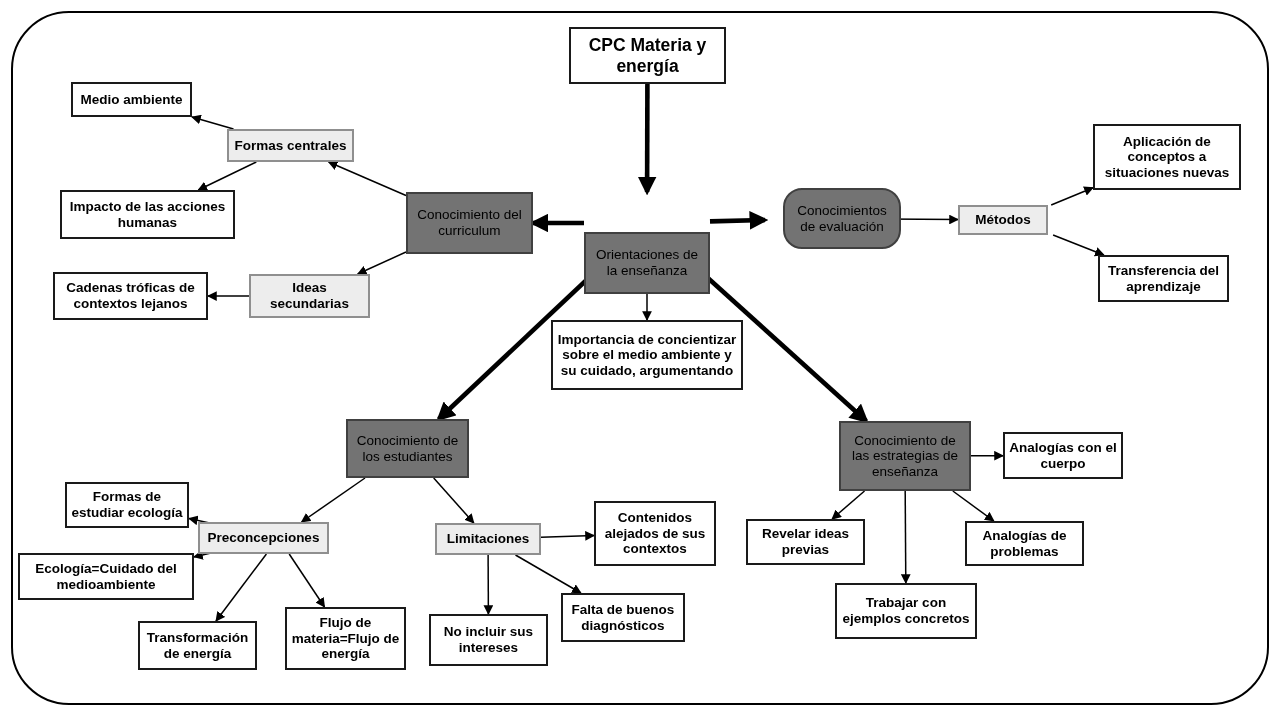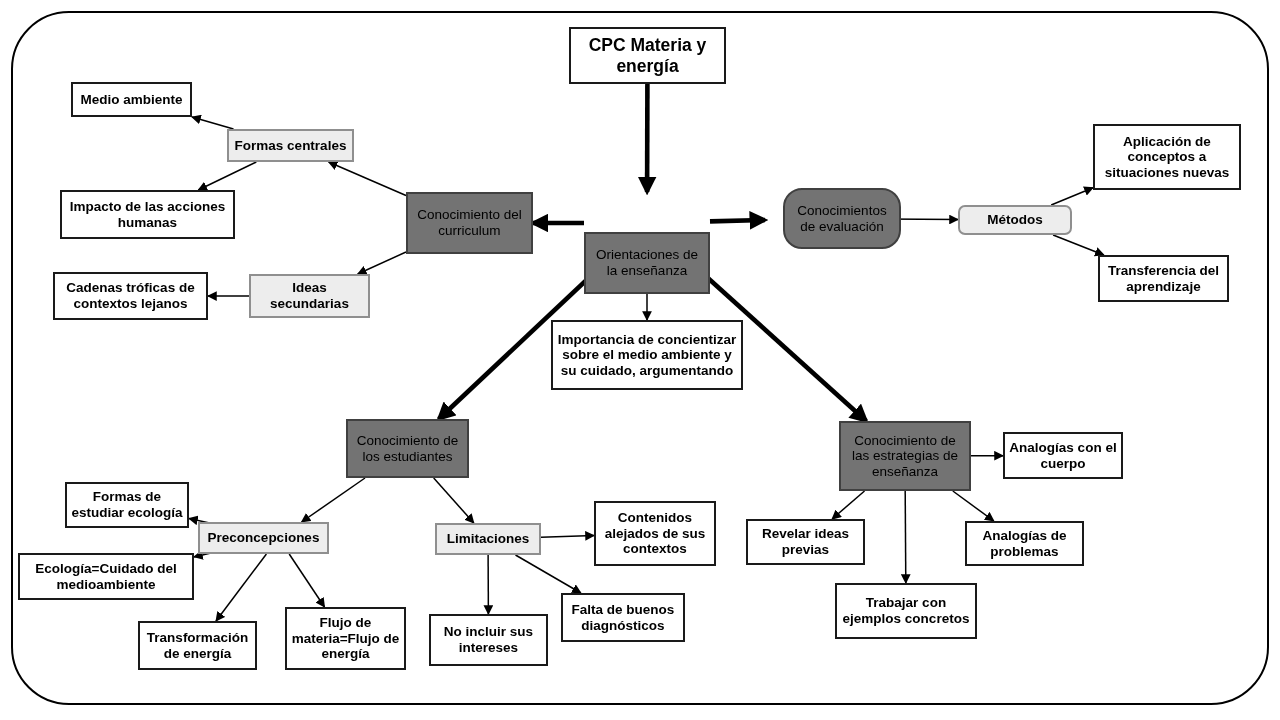--- a/index.html
+++ b/index.html
@@ -127,21 +127,21 @@
       <div class="node n-white fs13" style="left: 53px; top: 272px; width: 155px; height: 48px;">Cadenas tróficas de
 contextos lejanos</div>
       <div class="node n-graybold fs13" style="left: 249px; top: 274px; width: 121px; height: 44px;">Ideas
 secundarias</div>
       <div class="node n-gray fs13" style="left: 406px; top: 192px; width: 127px; height: 62px;">Conocimiento del
 curriculum</div>
       <div class="node n-gray fs13" style="left: 584px; top: 192px; width: 126px; height: 62px; margin-top: 40px;">Orientaciones de
 la enseñanza</div>
       <div class="node n-gray fs13" style="left: 783px; top: 188px; width: 118px; height: 61px; border-radius: 19px;">Conocimientos
 de evaluación</div>
-      <div class="node n-graybold fs13" style="left: 958px; top: 205px; width: 114px; height: 30px; border-radius: 7px;">Métodos</div>
+      <div class="node n-graybold fs13" style="left: 958px; top: 205px; width: 90px; height: 30px;">Métodos</div>
       <div class="node n-white fs13" style="left: 1093px; top: 124px; width: 148px; height: 66px;">Aplicación de
 conceptos a
 situaciones nuevas</div>
       <div class="node n-white fs13" style="left: 1098px; top: 255px; width: 131px; height: 47px;">Transferencia del
 aprendizaje</div>
       <div class="node n-white fs13" style="left: 551px; top: 320px; width: 192px; height: 70px;">Importancia de concientizar
 sobre el medio ambiente y
 su cuidado, argumentando</div>
       <div class="node n-gray fs13" style="left: 346px; top: 419px; width: 123px; height: 59px;">Conocimiento de
 los estudiantes</div>

